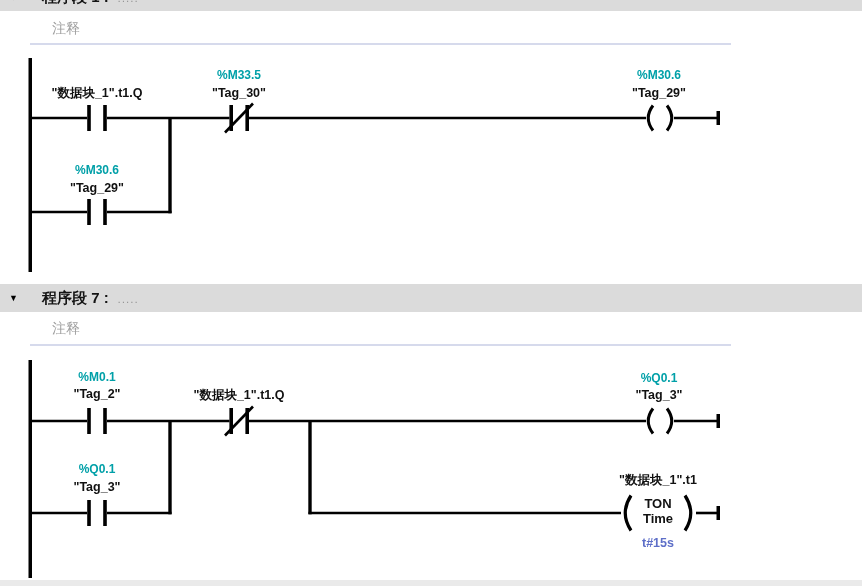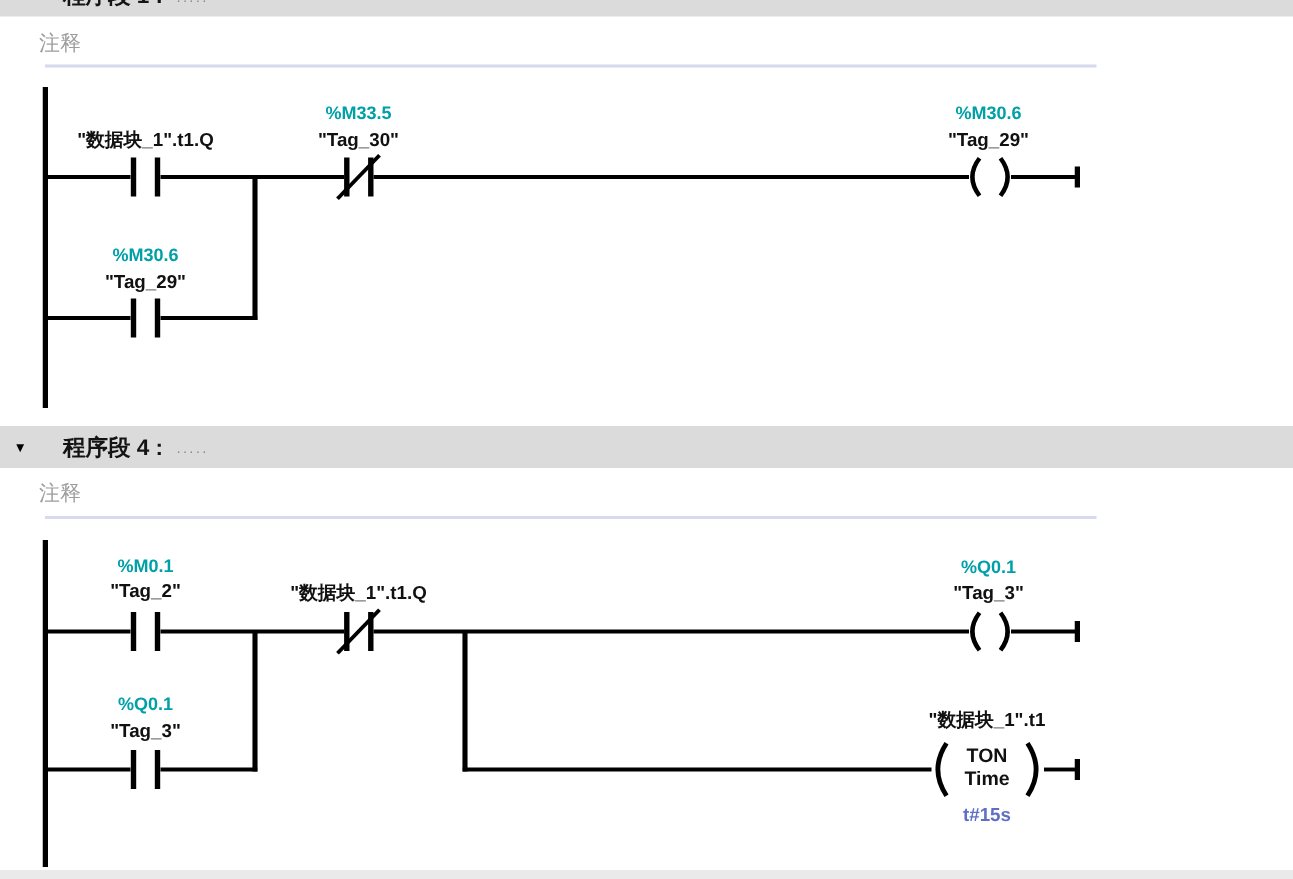--- a/index.html
+++ b/index.html
@@ -15,21 +15,21 @@
     display: flex; align-items: center;
   }
   .net-header.net1 { top: -17px; }
   .net-header.net2 { top: 284px; }
   .tri { font-size: 9px; color: #000; margin-left: 9px; width: 13px; flex: none; }
   .net-title { font-size: 15px; font-weight: bold; color: #141414; margin-left: 20px; white-space: pre; }
   .net-dots { font-size: 10px; color: #8c8c8c; letter-spacing: 1.5px; margin-left: 9px; margin-top: 2px; }
 
   
   .comment {
-    position: absolute; left: 26px; width: 690px; height: 22px;
+    position: absolute; left: 52px; width: 690px; height: 22px;
     font-size: 14px; color: #9e9e9e; line-height: 22px;
   }
   .comment.c1 { top: 17px; }
   .comment.c2 { top: 317px; }
   .sep { position: absolute; left: 30px; width: 701px; height: 0; border-top: 2px solid #d6daec; }
   .sep.s1 { top: 43px; }
   .sep.s2 { top: 344px; }
 
   .bottombar { position: absolute; left: 0; top: 580px; width: 862px; height: 6px; background: #eaeaea; }
 
@@ -52,21 +52,21 @@
   <div class="net-header net1">
     <span class="tri">▼</span>
     <span class="net-title">程序段 1 :</span>
     <span class="net-dots">.....</span>
   </div>
   <div class="comment c1">注释</div>
   <div class="sep s1"></div>
 
   <div class="net-header net2">
     <span class="tri">▼</span>
-    <span class="net-title">程序段 4 :</span>
+    <span class="net-title">程序段 7 :</span>
     <span class="net-dots">.....</span>
   </div>
   <div class="comment c2">注释</div>
   <div class="sep s2"></div>
 
   <div class="bottombar"></div>
 
   <svg class="lad" width="862" height="586" viewBox="0 0 862 586">
 
     <g>

